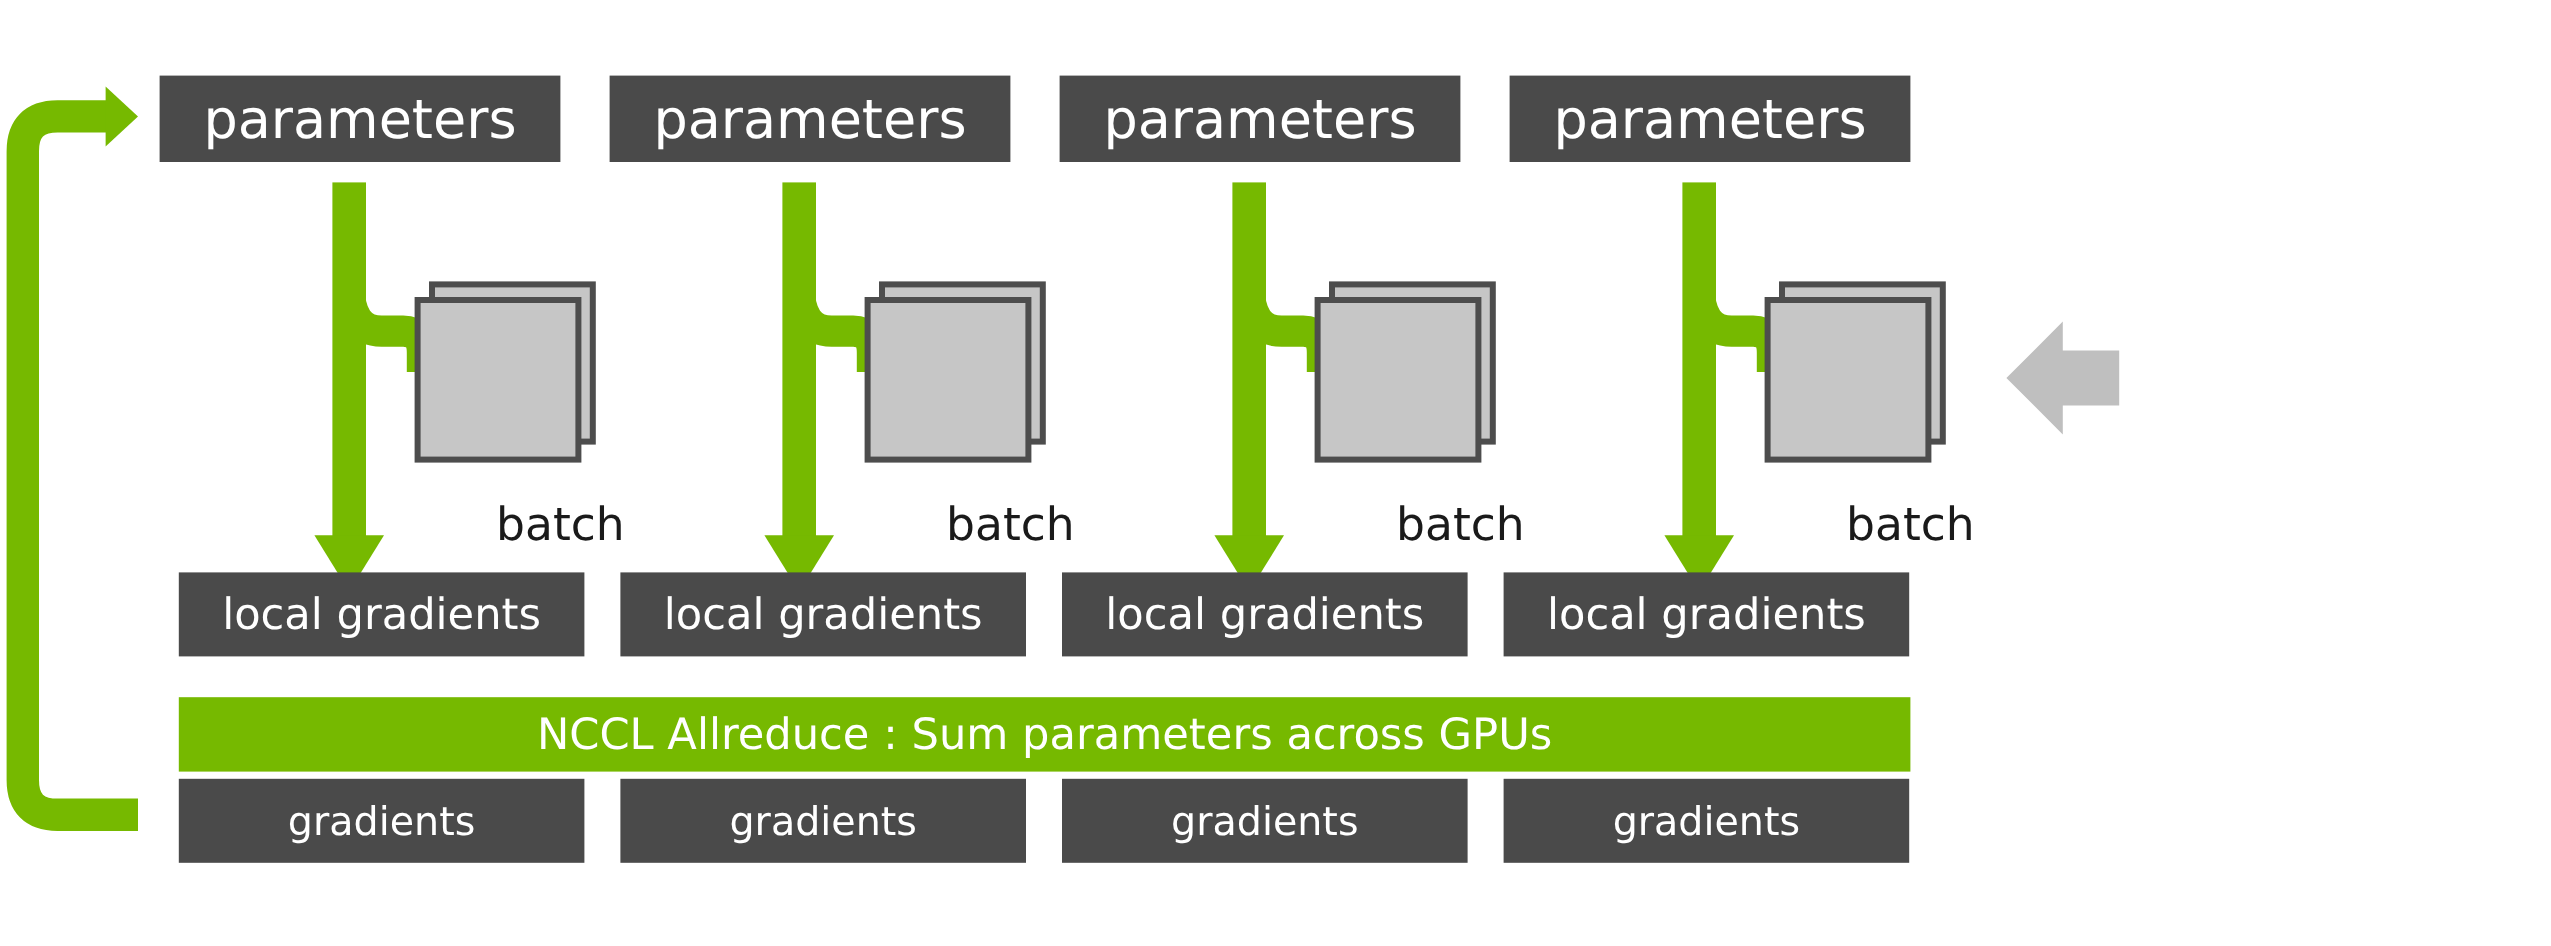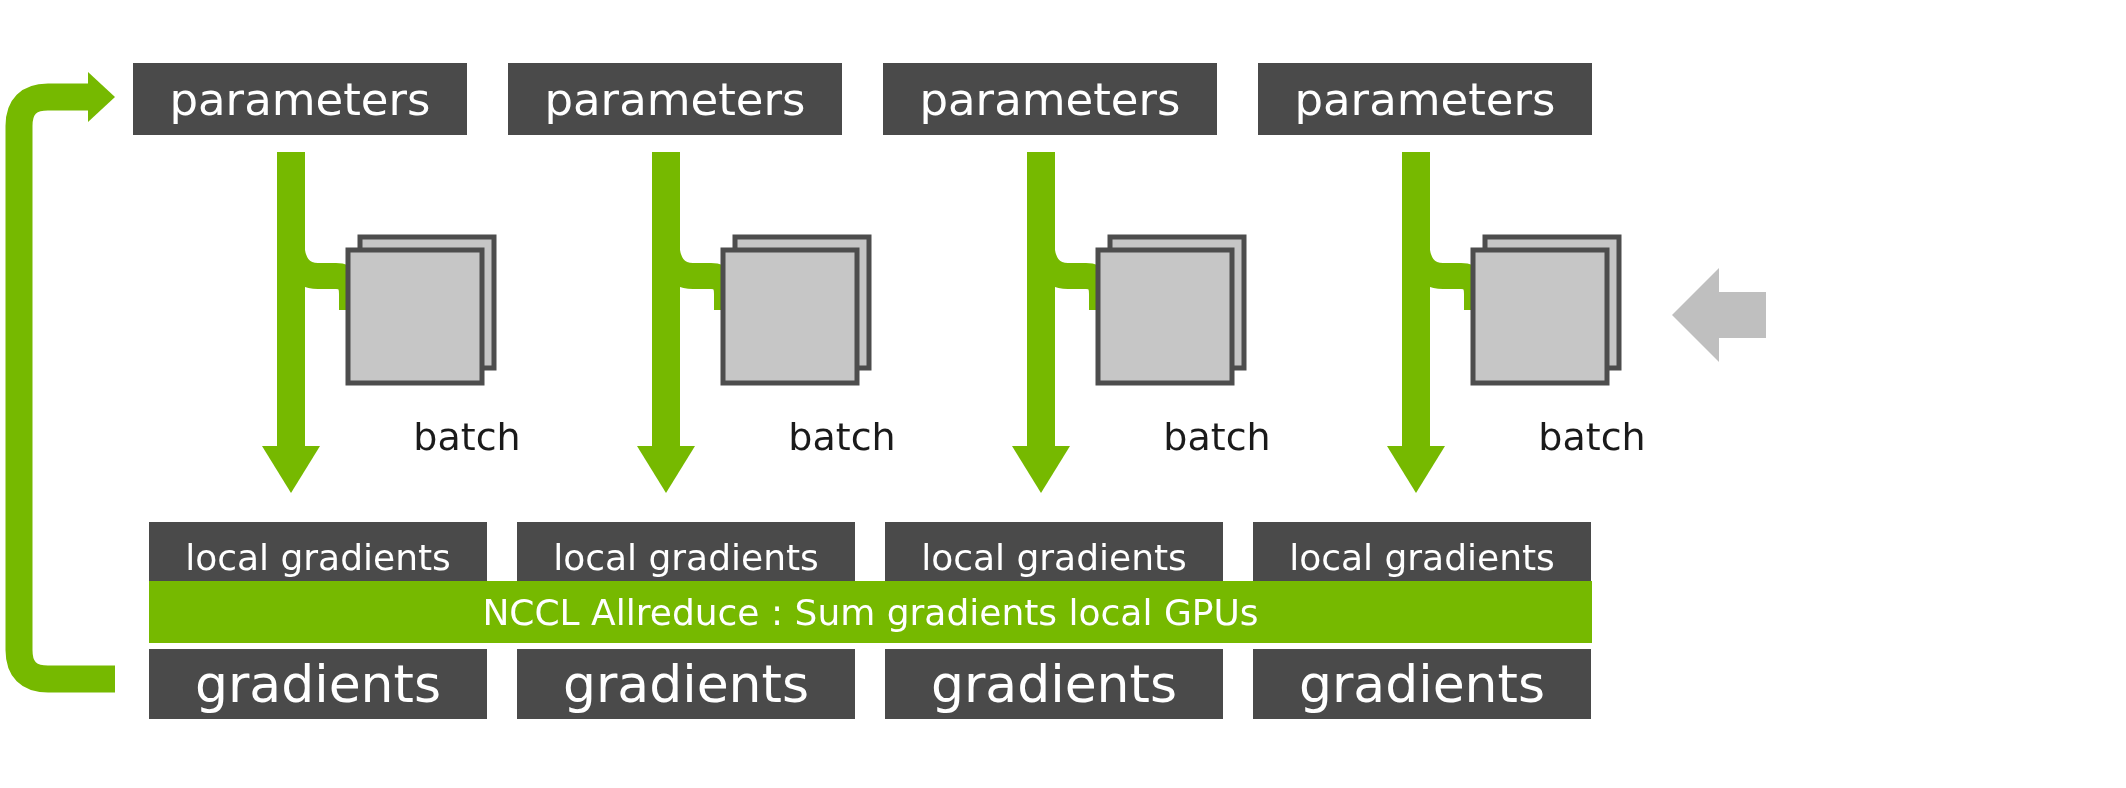--- a/index.html
+++ b/index.html
@@ -12,22 +12,22 @@
   }
   .stage svg{position:absolute;left:0;top:0;}
   .darkbox{
     position:absolute;
     background:#4A4A4A;
     color:#ffffff;
     display:flex;align-items:center;justify-content:center;
     white-space:nowrap;
   }
   .pbox{top:63px;width:334px;height:72px;font-size:45px;}
-  .lbox{top:522px;width:338px;height:70px;font-size:36px;}
-  .gbox{top:649px;width:338px;height:70px;font-size:52px;}
+  .lbox{top:477px;width:338px;height:70px;font-size:36px;}
+  .gbox{top:649px;width:338px;height:70px;font-size:33px;}
   .batchlabel{
     position:absolute;top:410px;width:190px;height:54px;
     color:#1a1a1a;font-size:38px;
     display:flex;align-items:center;justify-content:center;
     white-space:nowrap;
   }
   .allreduce-bar{
     position:absolute;left:149px;top:581px;width:1443px;height:62px;
     background:#76B900;color:#ffffff;font-size:36px;
     display:flex;align-items:center;justify-content:center;
@@ -107,20 +107,20 @@
   <div class="batchlabel" style="left:372px">batch</div>
   <div class="batchlabel" style="left:747px">batch</div>
   <div class="batchlabel" style="left:1122px">batch</div>
   <div class="batchlabel" style="left:1497px">batch</div>
 
   <div class="darkbox lbox" style="left:149px">local gradients</div>
   <div class="darkbox lbox" style="left:517px">local gradients</div>
   <div class="darkbox lbox" style="left:885px">local gradients</div>
   <div class="darkbox lbox" style="left:1253px">local gradients</div>
 
-  <div class="allreduce-bar">NCCL Allreduce : Sum gradients local GPUs</div>
+  <div class="allreduce-bar">NCCL Allreduce : Sum parameters across GPUs</div>
 
   <div class="darkbox gbox" style="left:149px">gradients</div>
   <div class="darkbox gbox" style="left:517px">gradients</div>
   <div class="darkbox gbox" style="left:885px">gradients</div>
   <div class="darkbox gbox" style="left:1253px">gradients</div>
 
 </div>
 
 </body></html>

